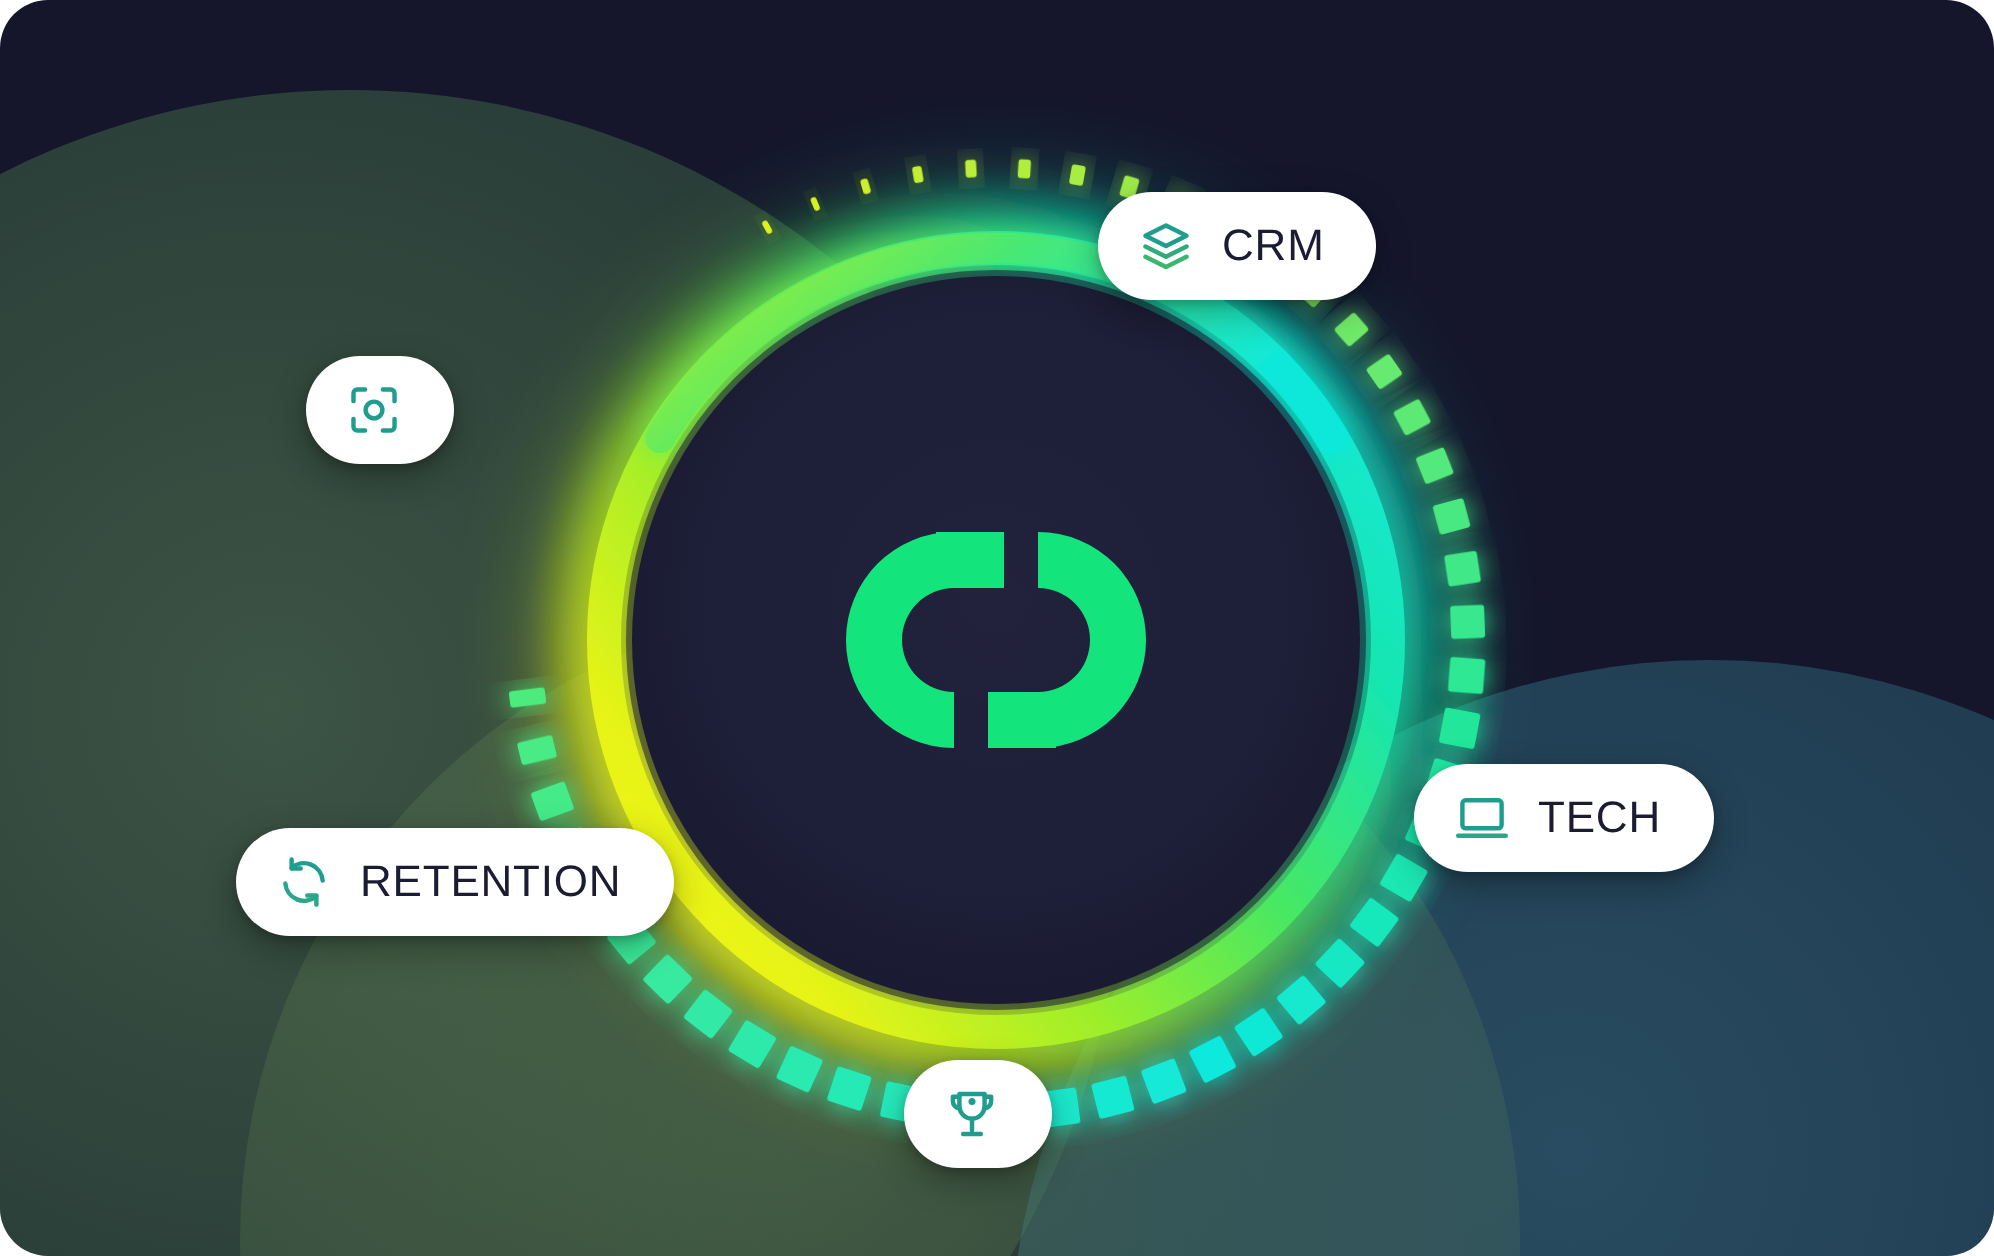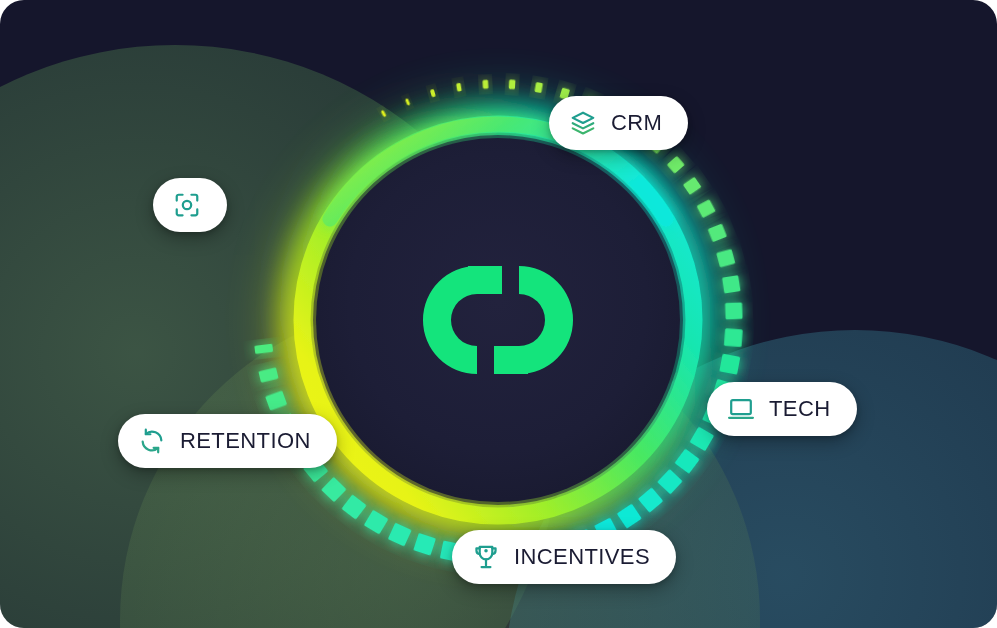--- a/index.html
+++ b/index.html
@@ -275,16 +275,15 @@
     <svg class="pic" viewBox="0 0 24 24">
       <g fill="none" stroke="#1f9e8f" stroke-width="1.9" stroke-linecap="round" stroke-linejoin="round">
         <path d="M6.6 3.4h10.8v5.2a5.4 5.4 0 0 1-10.8 0z"></path>
         <path d="M6.6 4.6H3.8v1.9a3.1 3.1 0 0 0 2.9 3.1"></path>
         <path d="M17.4 4.6h2.8v1.9a3.1 3.1 0 0 1-2.9 3.1"></path>
         <path d="M12 14v5.2"></path>
         <path d="M8.2 20.6h7.6"></path>
         <circle cx="12" cy="6.6" r="1.5" fill="#1f9e8f" stroke="none"></circle>
       </g>
     </svg>
-    <span class="label">INCENTIVES</span>
   </div>
 
 </div>
 
 </body></html>

